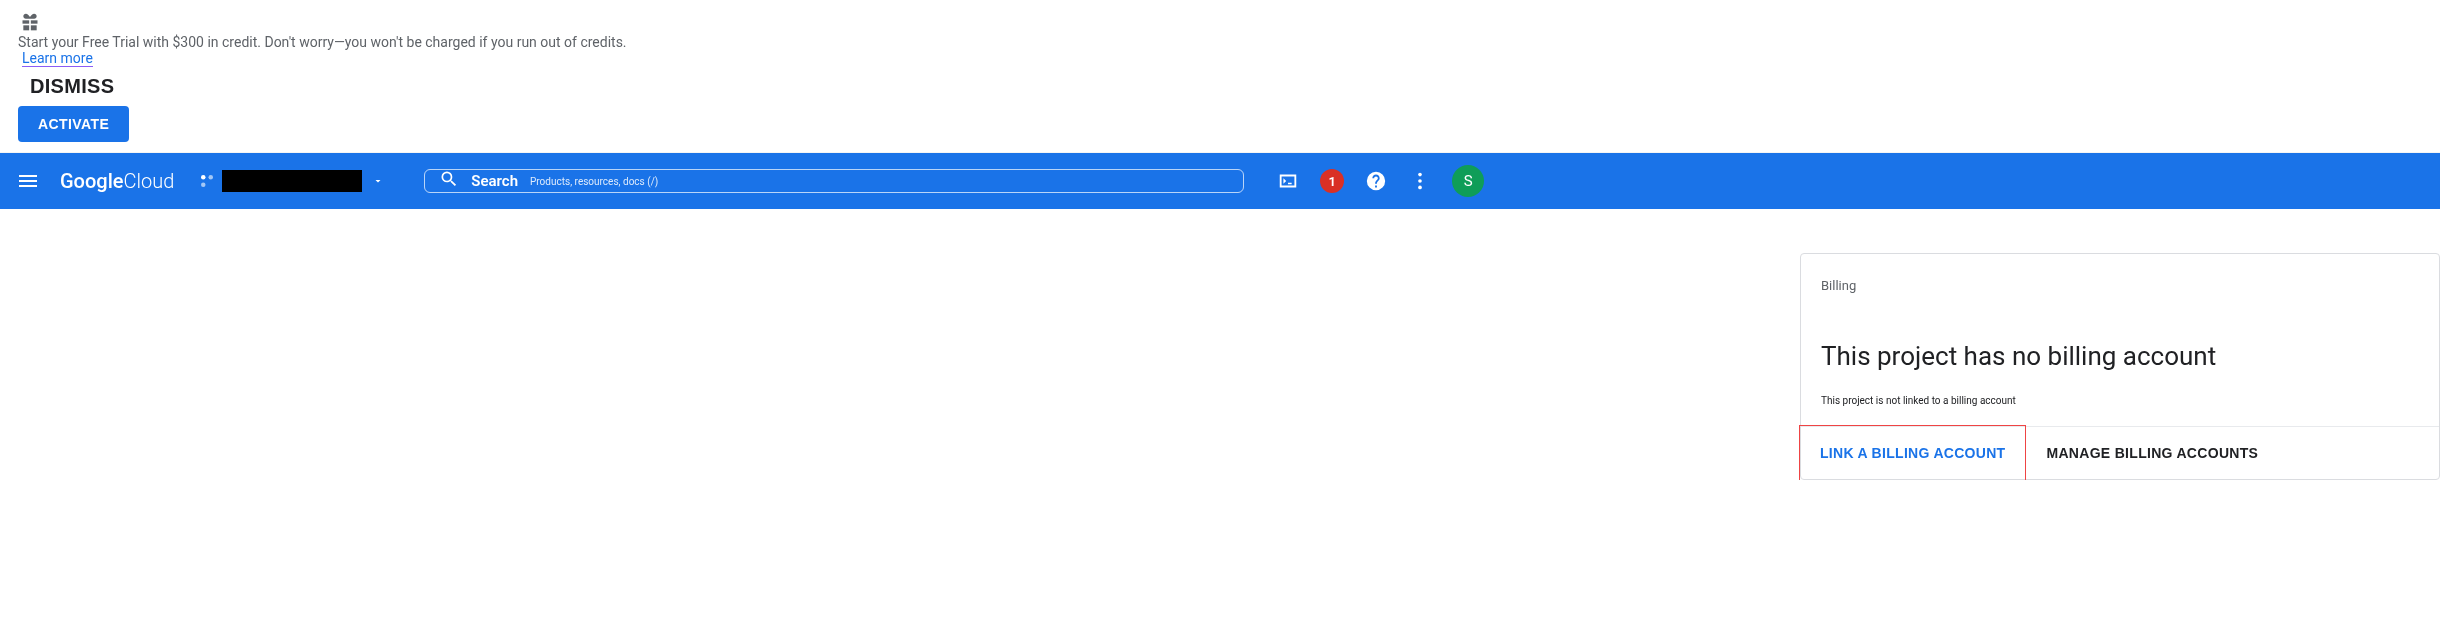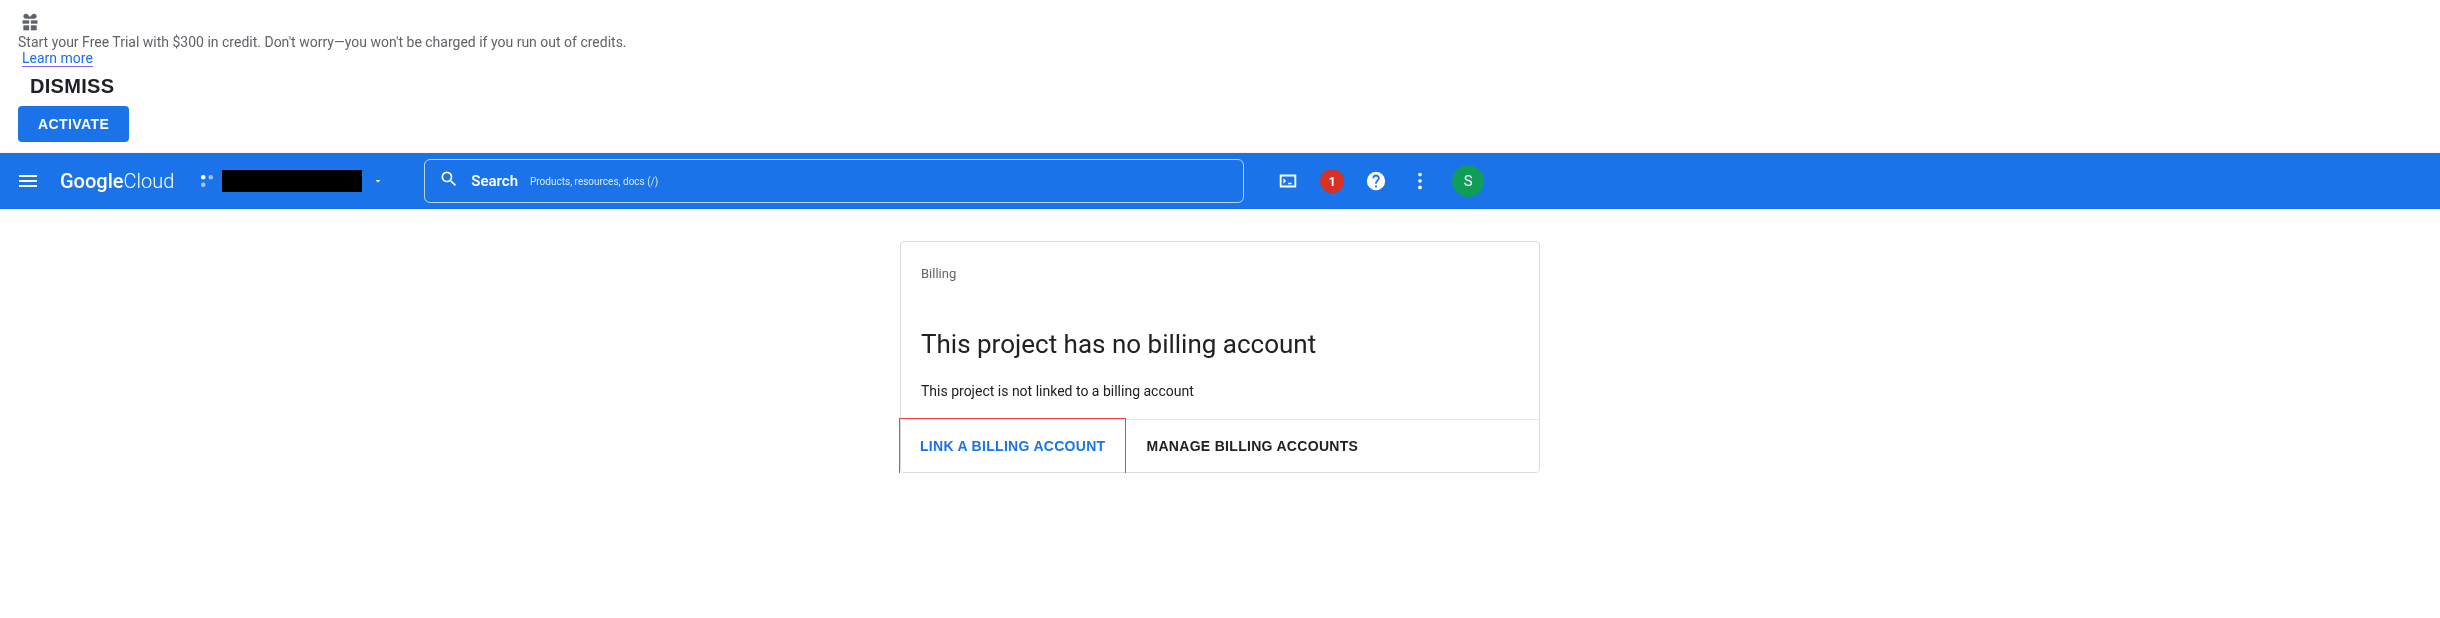--- a/index.html
+++ b/index.html
@@ -100,21 +100,21 @@
     }
     .project-caret {
       margin-left: 10px;
     }
     .search-bar {
       flex: 1;
       display: flex;
       align-items: center;
       border: 1px solid rgba(255,255,255,0.7);
       border-radius: 6px;
-      height: 44px;
+      height: 24px;
       padding: 0 14px;
       max-width: 820px;
     }
     .search-icon { margin-right: 12px; }
     .search-label {
       font-weight: 600;
       margin-right: 12px;
       font-size: 15px;
     }
     .search-placeholder {
@@ -157,22 +157,22 @@
       font-size: 15px;
       display: inline-flex;
       align-items: center;
       justify-content: center;
       cursor: pointer;
     }
 
     
     .main-area {
       display: flex;
-      justify-content: center;
-      padding-top: 32px;
+      justify-content: flex-end;
+      padding-top: 44px;
     }
     .billing-card {
       width: 640px;
       border: 1px solid #dadce0;
       border-radius: 4px;
       background: #fff;
     }
     .card-body {
       padding: 24px 20px 20px 20px;
     }
@@ -182,21 +182,21 @@
       margin-bottom: 6px;
     }
     .card-title {
       font-size: 26px;
       font-weight: 400;
       color: #202124;
       margin-bottom: 24px;
       margin-top: 48px;
     }
     .card-desc {
-      font-size: 14px;
+      font-size: 10px;
       color: #202124;
     }
     .card-actions {
       display: flex;
       border-top: 1px solid #e8eaed;
     }
     .card-action {
       background: none;
       border: none;
       font-size: 14px;

